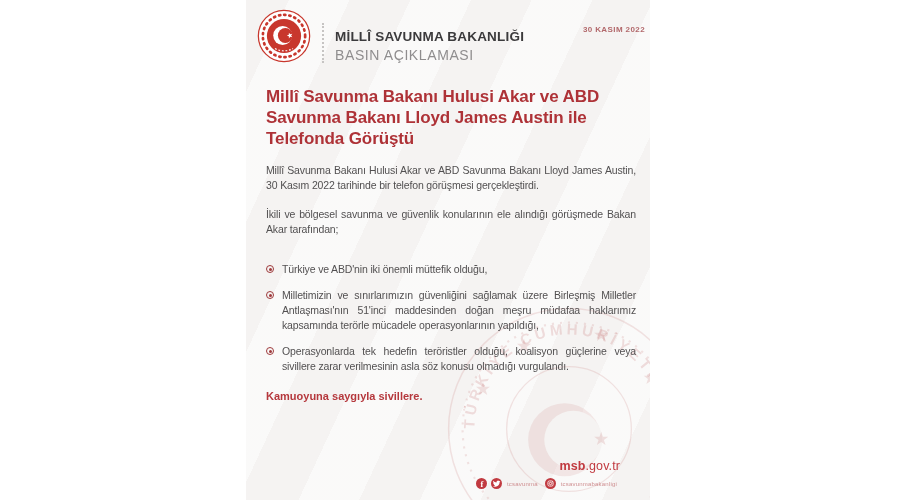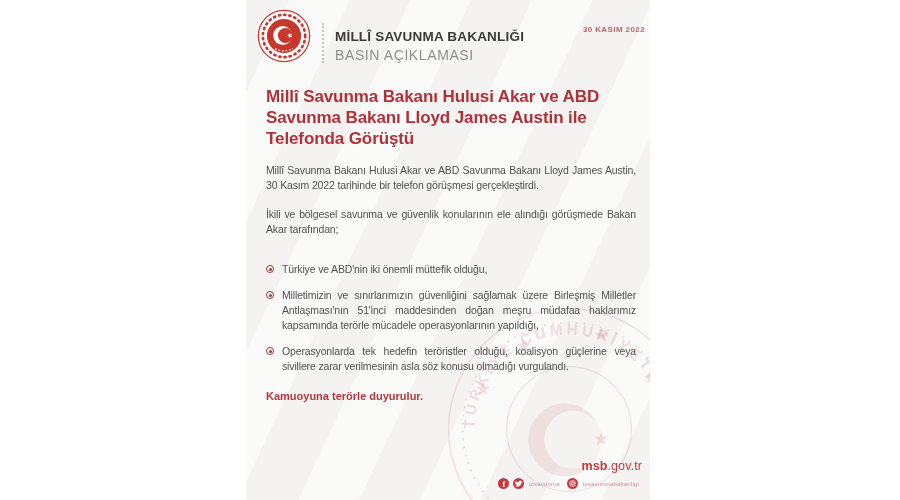--- a/index.html
+++ b/index.html
@@ -41,21 +41,21 @@
     color:#525051;letter-spacing:-0.15px;}
   .blist li + li{margin-top:11px;}
   .ring{flex:0 0 auto;width:6px;height:6px;border:1.5px solid #9e3a3c;
     border-radius:50%;margin-top:3px;position:relative;}
   .ring::after{content:"";position:absolute;left:1.5px;top:1.5px;width:3px;height:3px;
     background:#9e3a3c;border-radius:50%;}
   .btext{flex:1;text-align:justify;}
   .closing{margin:16px 0 0;font-size:11px;font-weight:700;color:#b5383d;}
 
   
-  .footer{position:absolute;right:8px;bottom:11px;text-align:right;z-index:2;}
+  .footer{position:absolute;right:30px;bottom:11px;text-align:right;z-index:2;}
   .site{font-size:12.5px;color:#c13a40;letter-spacing:.1px;text-decoration:none;}
   .site .b{font-weight:700;}
   .social{margin-top:4px;display:flex;align-items:center;justify-content:flex-end;gap:4px;}
   .sicon{width:11px;height:11px;display:block;cursor:pointer;}
   .handle{font-size:6px;color:#cf8f91;letter-spacing:.2px;margin:0 3px 0 1px;}
 </style>
 </head>
 <body>
 
 <div class="card">
@@ -116,21 +116,21 @@
         <li>
           <span class="ring"></span>
           <span class="btext">Milletimizin ve sınırlarımızın güvenliğini sağlamak üzere Birleşmiş Milletler Antlaşması'nın 51'inci maddesinden doğan meşru müdafaa haklarımız kapsamında terörle mücadele operasyonlarının yapıldığı,</span>
         </li>
         <li>
           <span class="ring"></span>
           <span class="btext">Operasyonlarda tek hedefin teröristler olduğu, koalisyon güçlerine veya sivillere zarar verilmesinin asla söz konusu olmadığı vurgulandı.</span>
         </li>
       </ul>
 
-      <p class="closing">Kamuoyuna terörle duyurulur.</p>
+      <p class="closing">Kamuoyuna saygıyla sivillere.</p>
     </div>
 
     <div class="footer">
       <a class="site" href="#"><span class="b">msb</span><span>.gov.tr</span></a>
       <div class="social">
         <svg class="sicon" viewBox="0 0 12 12">
           <circle cx="6" cy="6" r="6" fill="#c13a40"></circle>
           <text x="6.4" y="9.6" font-size="9" fill="#ffffff" text-anchor="middle" font-family="Liberation Serif, serif" font-weight="bold">f</text>
         </svg>
         <svg class="sicon" viewBox="0 0 12 12">

